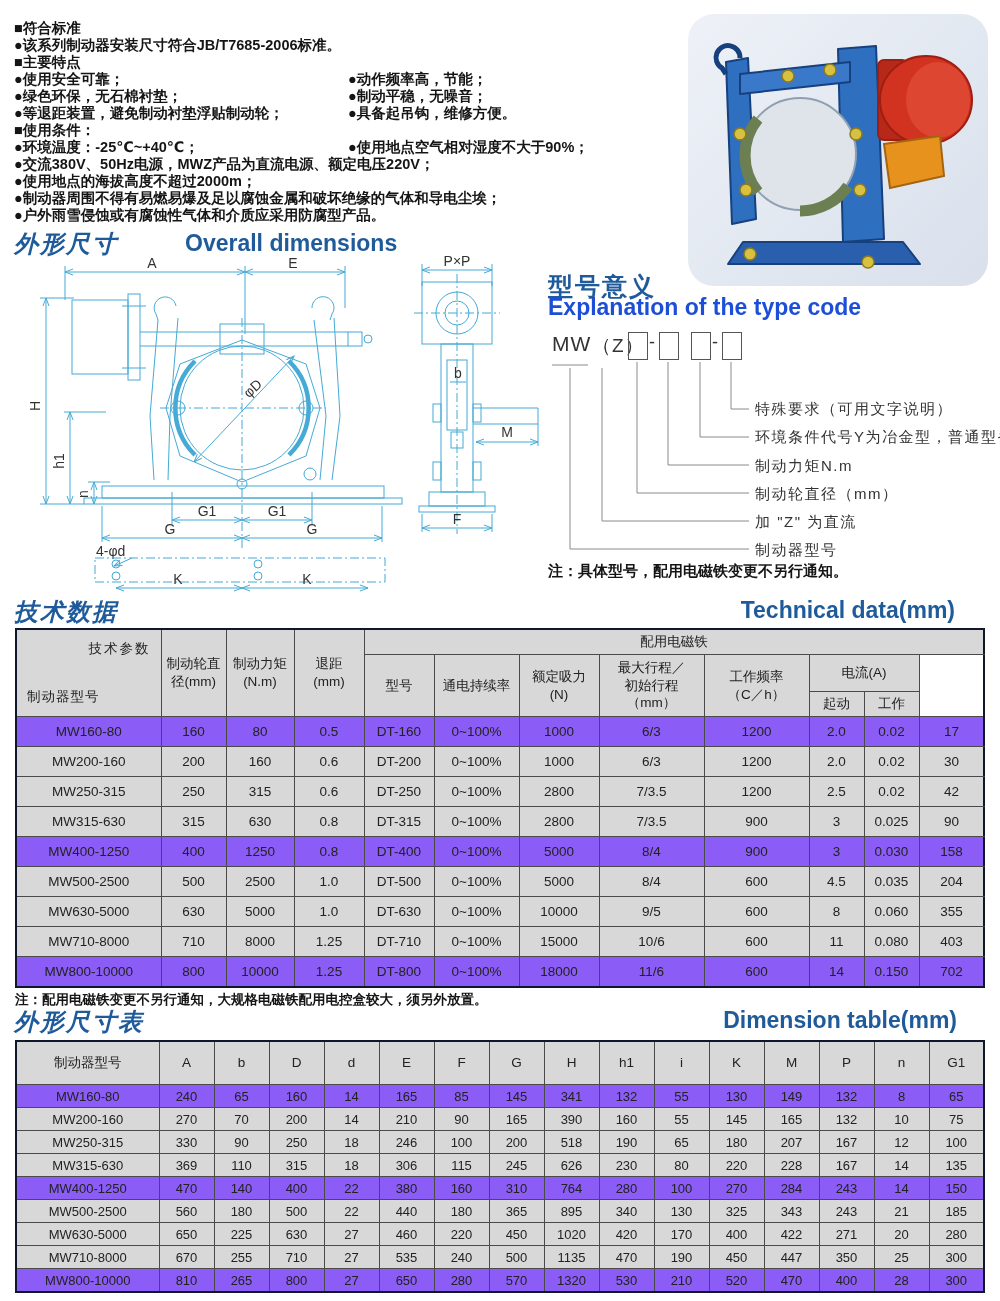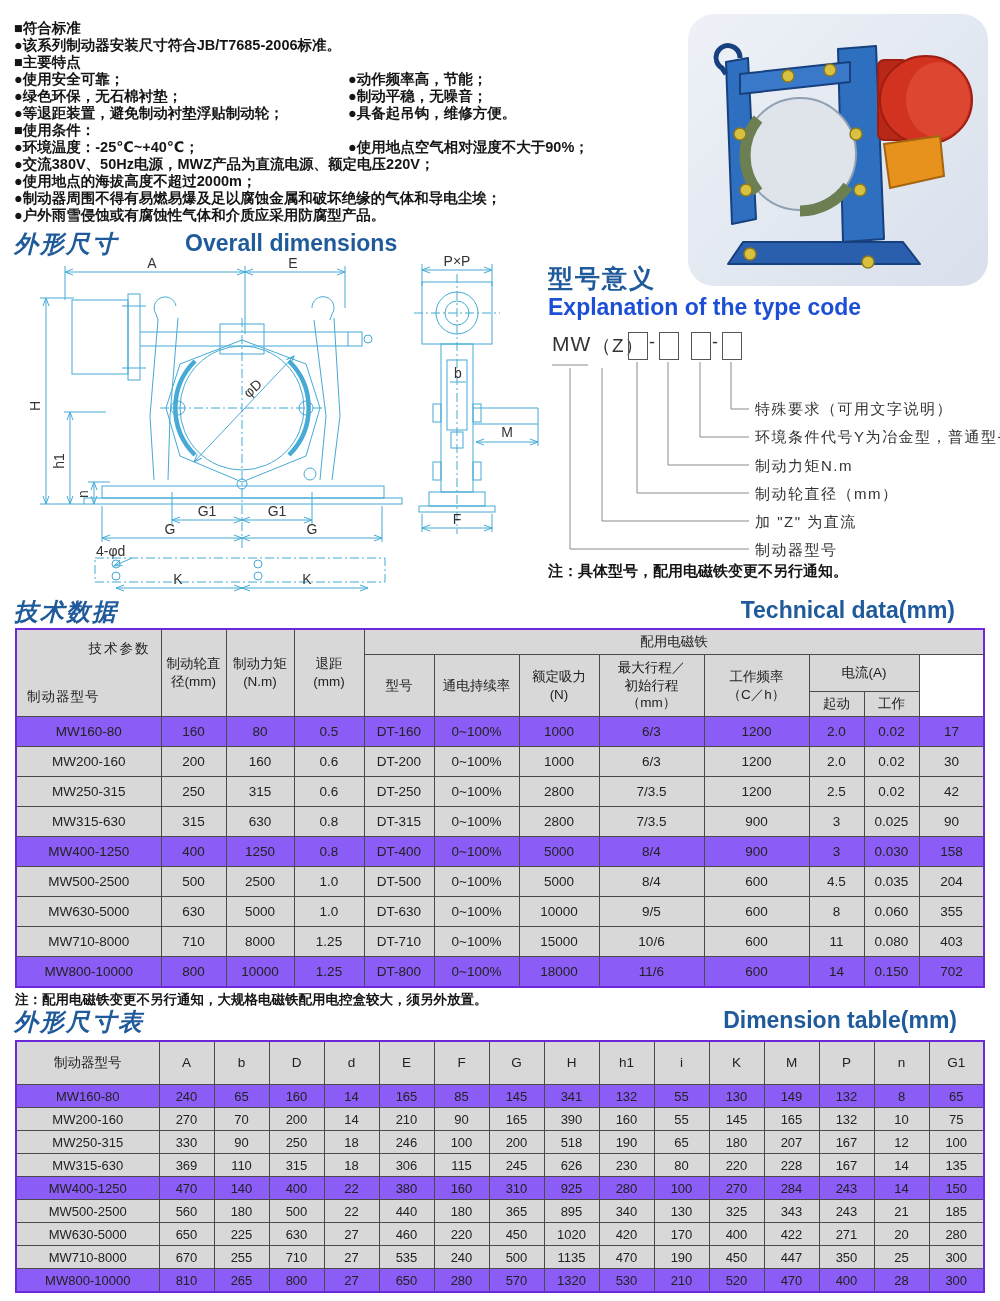--- a/index.html
+++ b/index.html
@@ -21,35 +21,35 @@
 
   
   .drawing{position:absolute;left:10px;top:256px;width:545px;height:336px;}
   .ln{stroke:#45aad5;stroke-width:1;fill:none;}
   .ln2{stroke:#45aad5;stroke-width:4.5;fill:none;}
   .cln{stroke:#45aad5;stroke-width:1;fill:none;stroke-dasharray:9 3 2 3;}
   .dtx{fill:#333;font-size:14px;font-family:"Liberation Sans",sans-serif;}
 
   
   .typecode{position:absolute;left:548px;top:262px;width:452px;height:336px;}
-  .tc-zh{position:absolute;left:0;top:0;font-size:25px;font-weight:bold;color:#1f5a9a;letter-spacing:2px;}
+  .tc-zh{position:absolute;left:0;top:8px;font-size:25px;font-weight:bold;color:#1f5a9a;letter-spacing:2px;}
   .tc-en{position:absolute;left:0;top:32px;font-size:23px;font-weight:bold;color:#1d4ed8;}
   .tc-code{position:absolute;left:0;top:68px;height:30px;width:260px;color:#333;}
   .tc-mw{position:absolute;left:4px;top:2px;font-size:21px;letter-spacing:1px;}
   .tc-z{position:absolute;left:44px;top:3px;font-size:19px;letter-spacing:1px;}
   .tc-box{position:absolute;top:2px;width:18px;height:26px;border:1.5px solid #555;}
   .tc-dash{position:absolute;top:2px;font-size:18px;}
   .tc-svg{position:absolute;left:0;top:0;}
   .cl{stroke:#8a8a8a;stroke-width:1;fill:none;}
   .tc-label{position:absolute;left:207px;height:17px;line-height:17px;font-size:15px;letter-spacing:1.5px;color:#333;white-space:nowrap;}
   .tc-note{position:absolute;left:0;top:300px;font-size:15px;font-weight:bold;color:#151515;white-space:nowrap;}
 
   
   table{border-collapse:collapse;table-layout:fixed;}
-  .dtable{border:2px solid #6d28d9;}
+  .dtable{border:2px solid #0f172a;}
   .dtable th,.dtable td{border:1px solid #4a4a4a;text-align:center;vertical-align:middle;padding:0 2px;overflow:hidden;}
   .dtable th{background:#d8d8d8;font-weight:normal;white-space:pre-line;line-height:1.3;}
   .rw{background:#8b5cf6;}
   .rg{background:#d8d8d8;}
 
   .tech{position:absolute;left:15px;top:628px;width:968px;font-size:13.5px;color:#222;}
   .tech thead tr:nth-child(1) th{height:24px;}
   .tech thead tr:nth-child(2) th{height:36px;}
   .tech thead tr:nth-child(3) th{height:24px;}
   .tech td{height:29px;}
@@ -555,21 +555,21 @@
         </tr>
         <tr class="rw">
           <td>MW400-1250</td>
           <td>470</td>
           <td>140</td>
           <td>400</td>
           <td>22</td>
           <td>380</td>
           <td>160</td>
           <td>310</td>
-          <td>925</td>
+          <td>764</td>
           <td>280</td>
           <td>100</td>
           <td>270</td>
           <td>284</td>
           <td>243</td>
           <td>14</td>
           <td>150</td>
         </tr>
         <tr class="rg">
           <td>MW500-2500</td>

